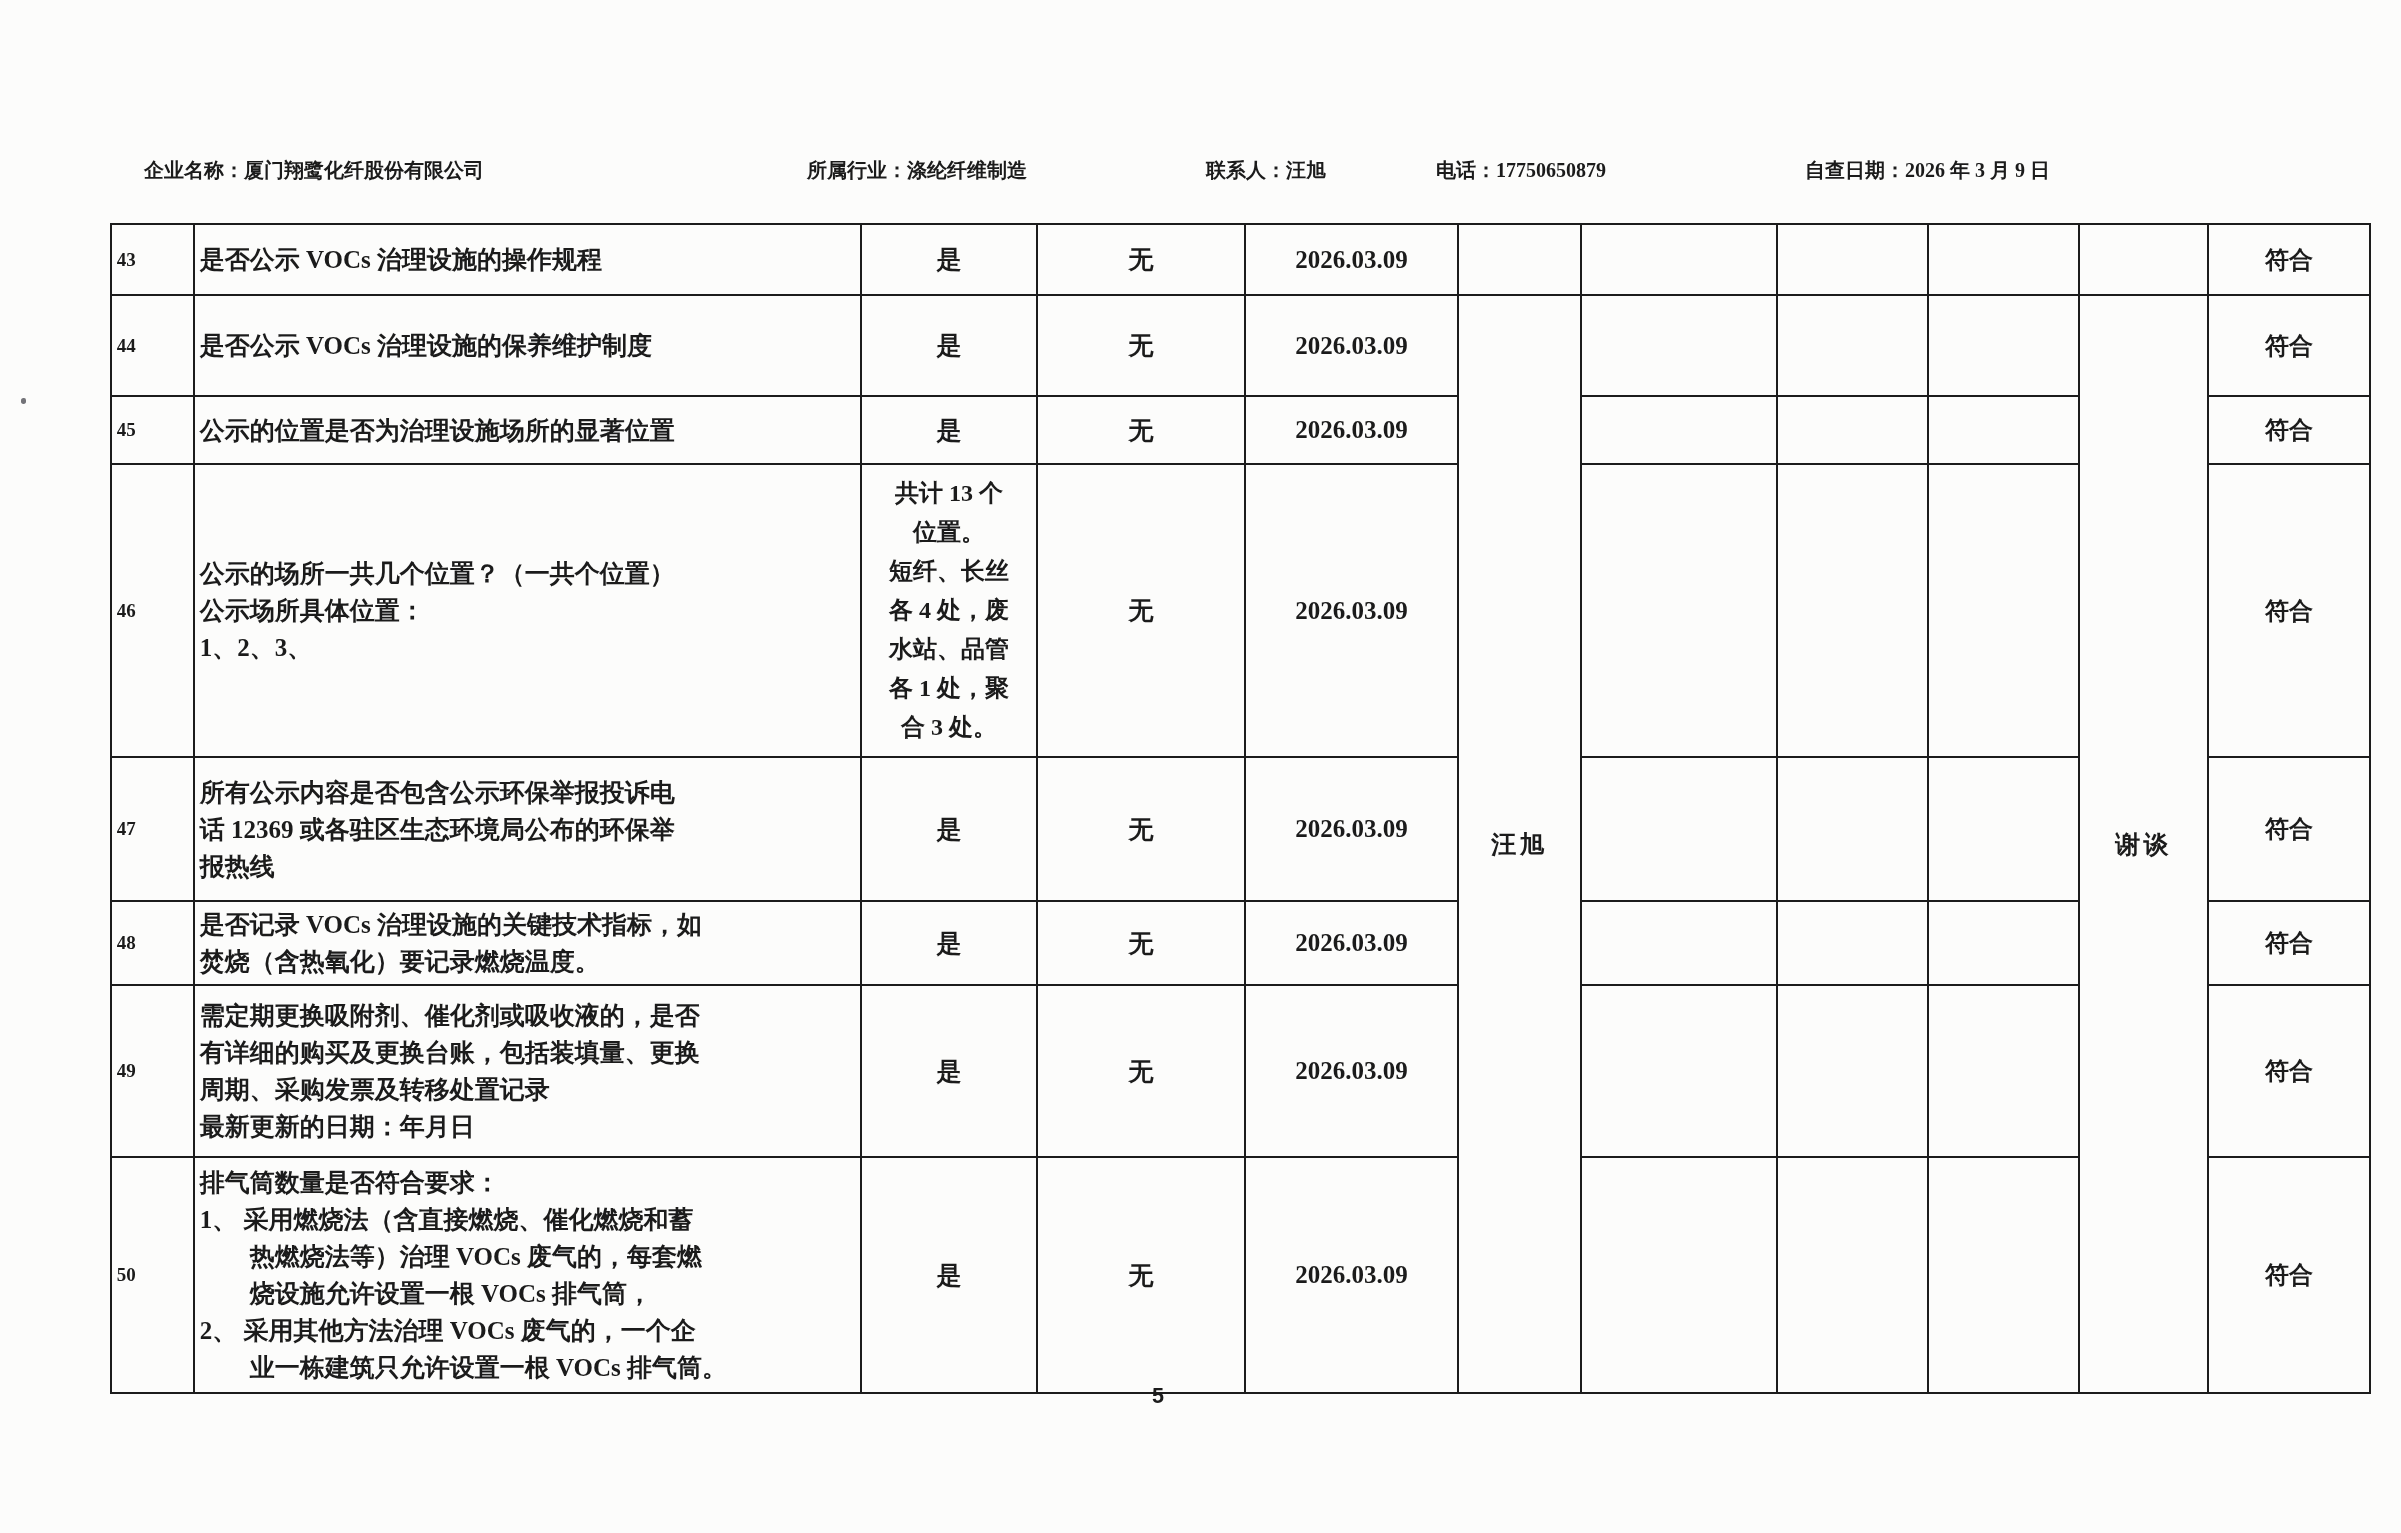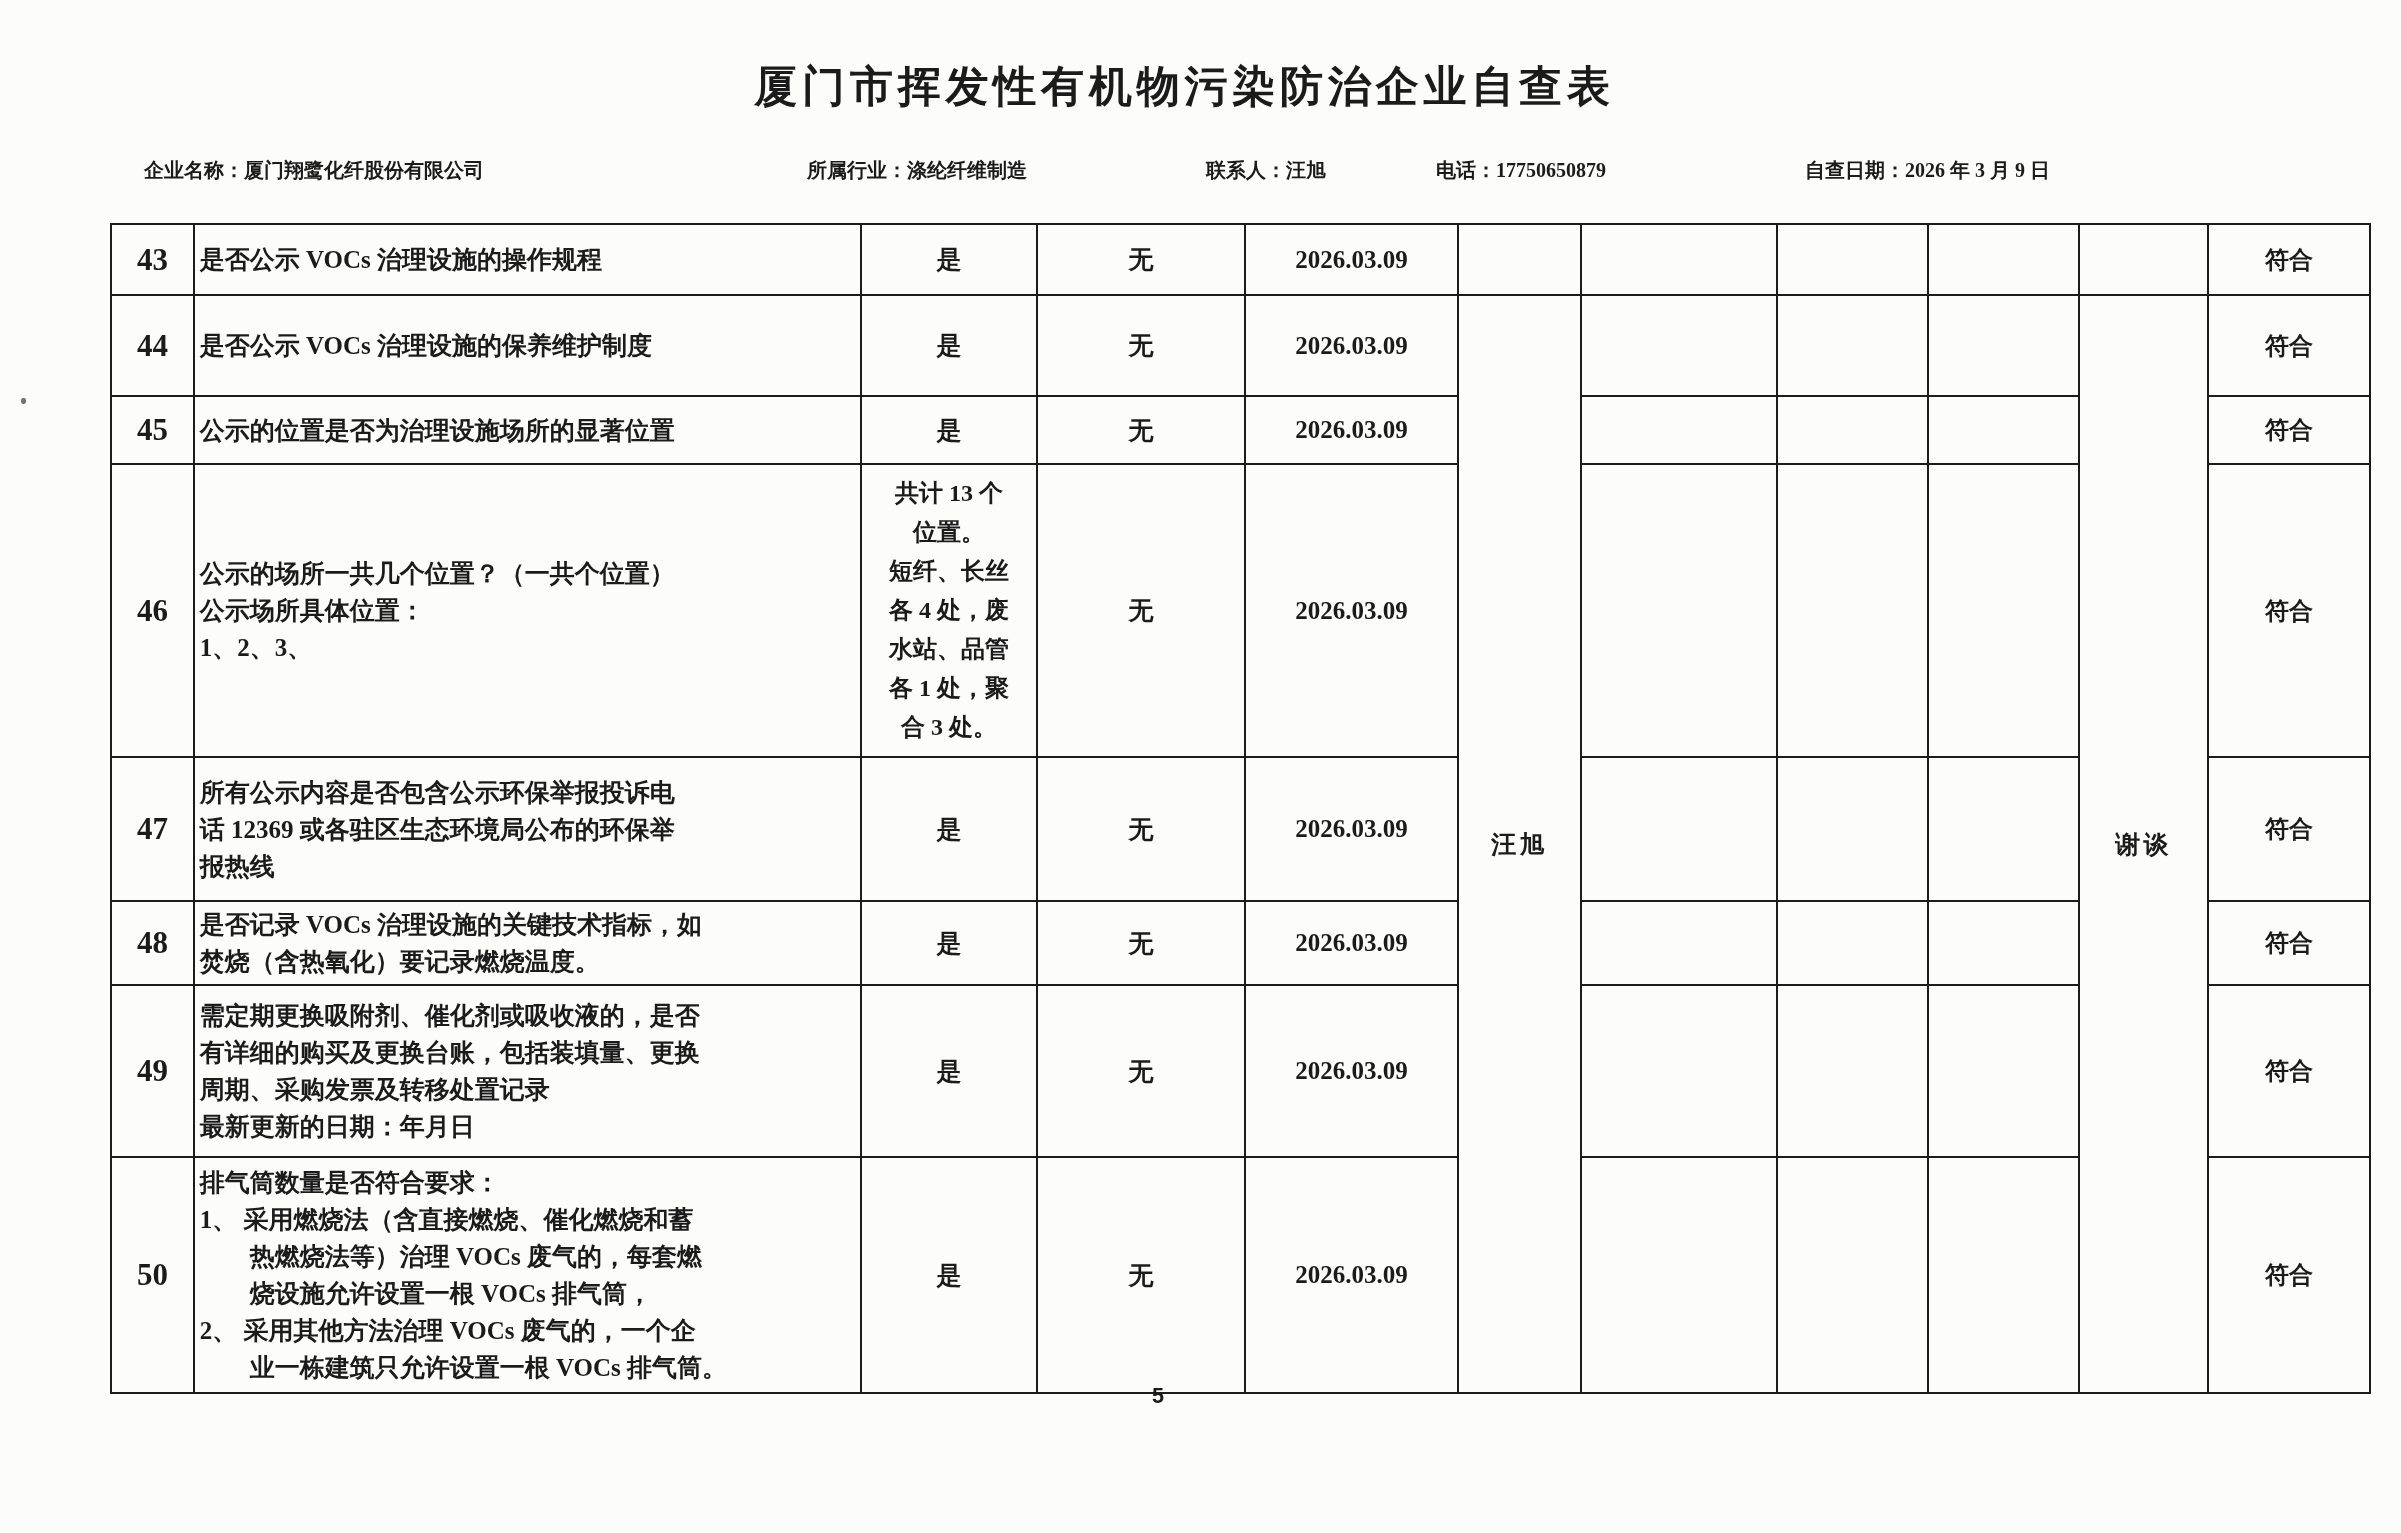--- a/index.html
+++ b/index.html
@@ -29,21 +29,21 @@
     width:2258px;
     border-collapse:collapse;table-layout:fixed;
     font-size:25px;font-weight:700;
   }
   table.grid td{
     border:2.4px solid #1c1c1c;
     vertical-align:middle;
     padding:1.6px 4.8px;
     overflow:hidden;
   }
-  td.num{text-align:center;font-size:31px;padding:1.6px 0;}
+  td.num{text-align:left;font-size:19px;padding:1.6px 0;}
   td.q{
     text-align:left;padding:4.8px 8px 4.8px 17.6px;
     line-height:37px;white-space:pre-line;margin-top:7px;
   }
   td.c{text-align:center;white-space:pre-line;}
   td.ans{line-height:39px;font-size:24px;text-align:center;padding:3.2px 1.6px;}
   td.res{font-size:24px;}
   td.person{font-size:25px;letter-spacing:3.2px;}
   .pgnum{
     position:absolute;left:1152px;top:1383px;
@@ -61,21 +61,20 @@
   tr.h47{height:144px}
   tr.h48{height:84px}
   tr.h49{height:172px}
   tr.h50{height:236px}
 </style>
 </head>
 <body>
 
 <div class="page">
 
-  <h1 class="title">厦门市挥发性有机物污染防治企业自查表</h1>
 
   <div class="hdr-field" style="left:144px"><span>企业名称：</span><span>厦门翔鹭化纤股份有限公司</span></div>
   <div class="hdr-field" style="left:807px"><span>所属行业：</span><span>涤纶纤维制造</span></div>
   <div class="hdr-field" style="left:1206px"><span>联系人：</span><span>汪旭</span></div>
   <div class="hdr-field" style="left:1436px"><span>电话：</span><span>17750650879</span></div>
   <div class="hdr-field" style="left:1805px"><span>自查日期：</span><span>2026 年 3 月 9 日</span></div>
 
   <table class="grid">
     <colgroup>
       <col style="width:83px">

